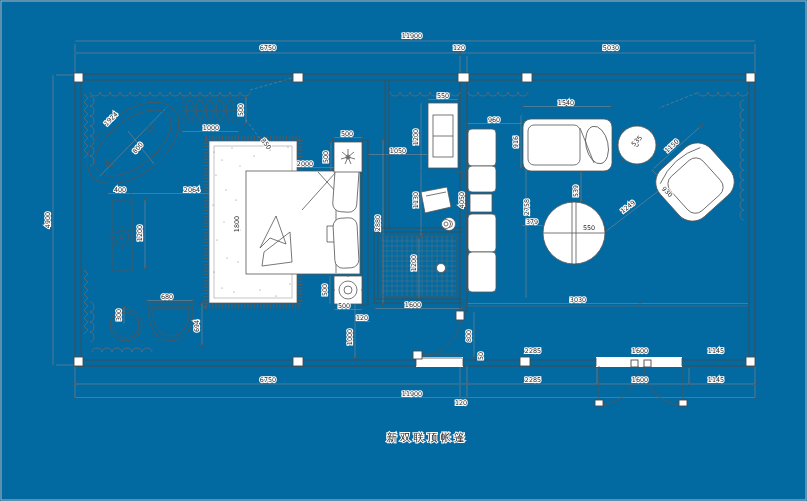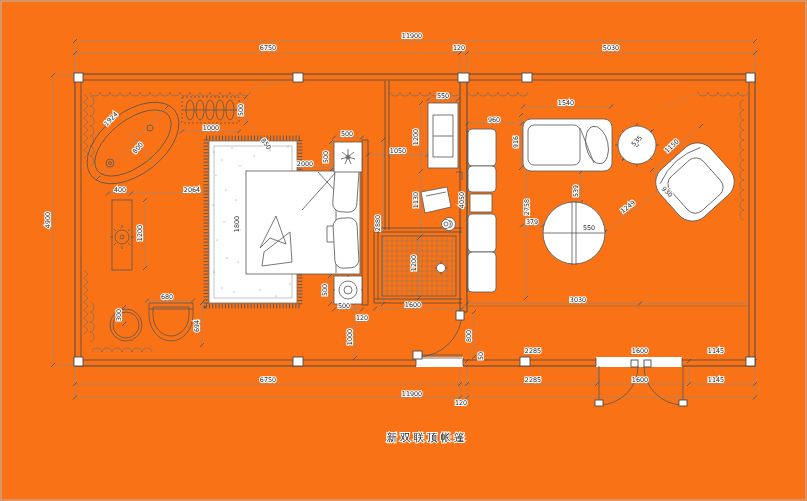--- a/index.html
+++ b/index.html
@@ -1,16 +1,16 @@
 <!DOCTYPE html>
 <html><head>
 <meta charset="utf-8">
 <style>
   html,body{margin:0;padding:0;background:#fff;}
-  .sheet{position:relative;width:807px;height:501px;background:#f97316;overflow:hidden;
+  .sheet{position:relative;width:807px;height:501px;background:#0369a1;overflow:hidden;
          font-family:"DejaVu Sans",sans-serif;}
   svg{position:absolute;left:0;top:0;}
   .wall{stroke:#4a4a4a;stroke-width:1;fill:none;}
   .wall2{stroke:#4a4a4a;stroke-width:.8;fill:none;}
   .post{fill:#fff;stroke:#4a4a4a;stroke-width:.9;}
   .furn{stroke:#555;stroke-width:.8;fill:none;}
   .furnw{stroke:#555;stroke-width:.8;fill:#fff;}
   .thin{stroke:#6a6a6a;stroke-width:.55;fill:none;}
   .dim{stroke:#8c8c8c;stroke-width:.55;fill:none;}
   .tick{stroke:#555;stroke-width:.9;fill:none;}

